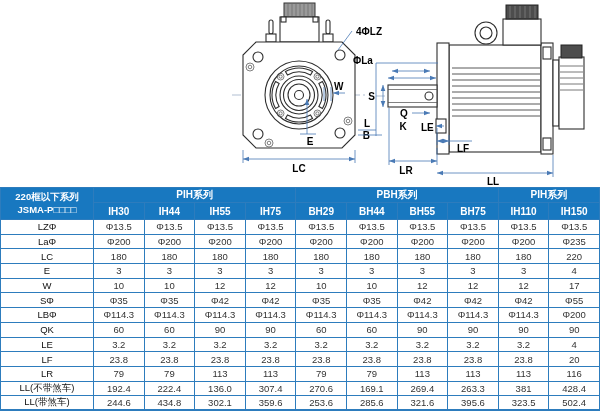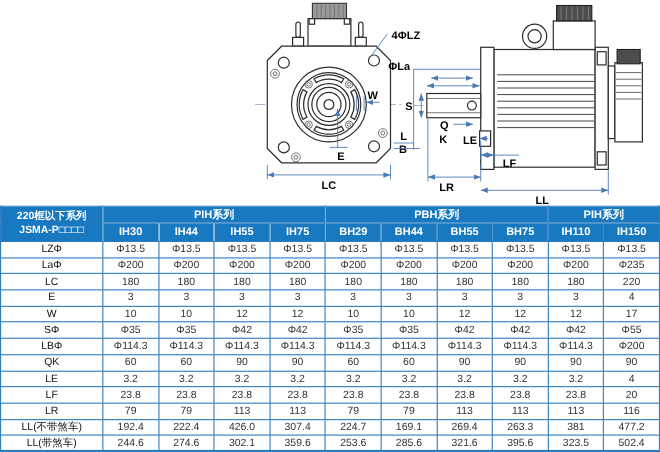--- a/index.html
+++ b/index.html
@@ -416,33 +416,33 @@
           <td>79</td>
           <td>113</td>
           <td>113</td>
           <td>113</td>
           <td>116</td>
         </tr>
         <tr>
           <td class="rowlabel">LL(不带煞车)</td>
           <td>192.4</td>
           <td>222.4</td>
-          <td>426.0</td>
+          <td>136.0</td>
           <td>307.4</td>
-          <td>224.7</td>
+          <td>270.6</td>
           <td>169.1</td>
           <td>269.4</td>
           <td>263.3</td>
           <td>381</td>
-          <td>477.2</td>
+          <td>428.4</td>
         </tr>
         <tr>
           <td class="rowlabel">LL(带煞车)</td>
           <td>244.6</td>
-          <td>274.6</td>
+          <td>434.8</td>
           <td>302.1</td>
           <td>359.6</td>
           <td>253.6</td>
           <td>285.6</td>
           <td>321.6</td>
           <td>395.6</td>
           <td>323.5</td>
           <td>502.4</td>
         </tr>
       </tbody>

